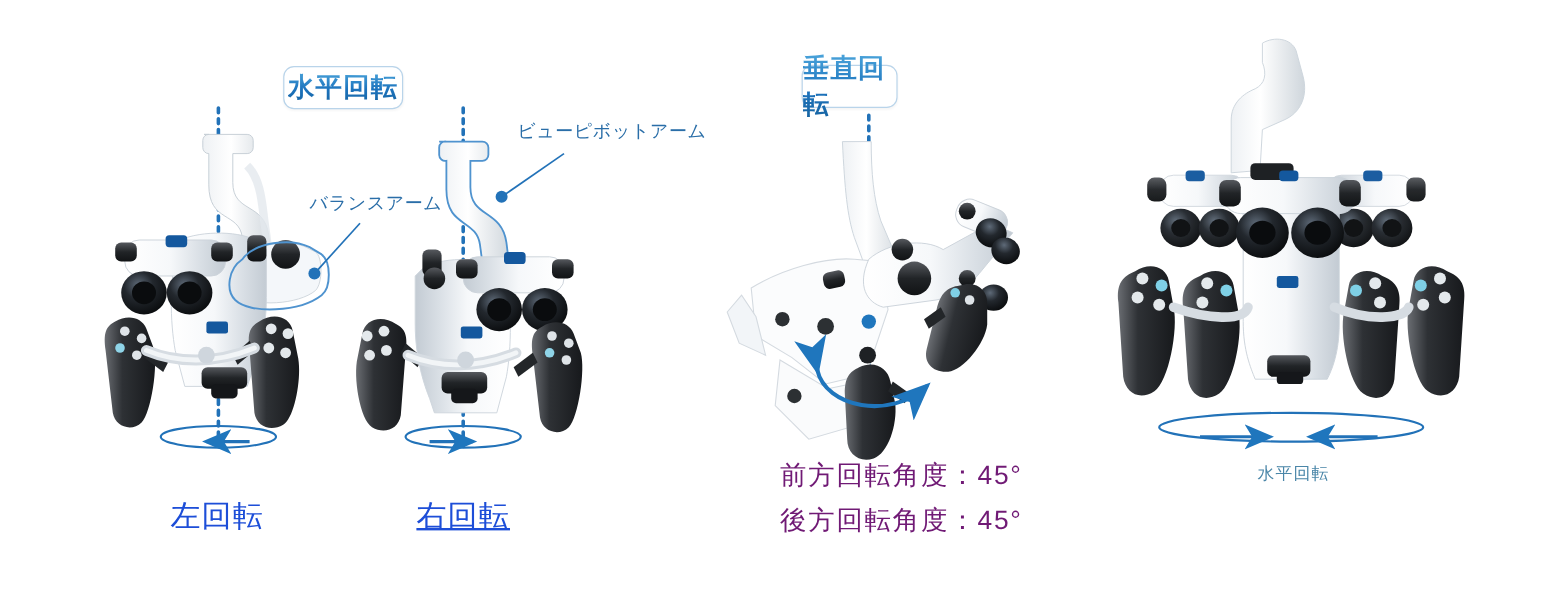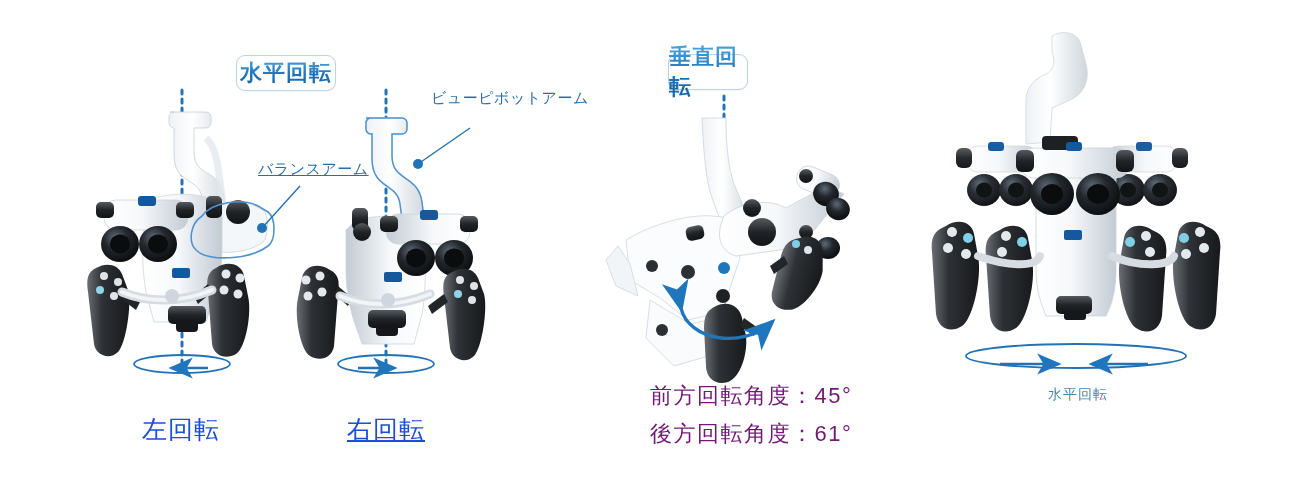--- a/index.html
+++ b/index.html
@@ -376,28 +376,28 @@
   </svg>
 
   <div class="badge" style="left:236px; top:55px; width:100px; height:36px; font-size:22px;">
     <span>水平回転</span>
   </div>
 
   <div class="badge" style="left:668px; top:54px; width:80px; height:36px; font-size:22px;">
     <span>垂直回転</span>
   </div>
 
-  <div class="callout-label" style="left:258px; top:160px;text-decoration:underline;">バランスアーム</div>
-
-  <div class="callout-label" style="left:431px; top:89px;">ビューピボットアーム</div>
+  <div class="callout-label" style="left:258px; top:160px;">バランスアーム</div>
+
+  <div class="callout-label" style="left:431px; top:100px;">ビューピボットアーム</div>
 
   <div class="caption" style="left:142px; top:413px;">左回転</div>
 
   <div class="caption" style="left:347px; top:413px;text-decoration:underline;">右回転</div>
 
   <div class="caption-big" style="left:650px; top:381px;">前方回転角度：45°</div>
 
-  <div class="caption-big" style="left:650px; top:419px;">後方回転角度：61°</div>
+  <div class="caption-big" style="left:650px; top:419px;">後方回転角度：45°</div>
 
   <div class="caption-small-blue" style="left:1048px; top:386px;">水平回転</div>
 
 
 </div>
 
 </body></html>

